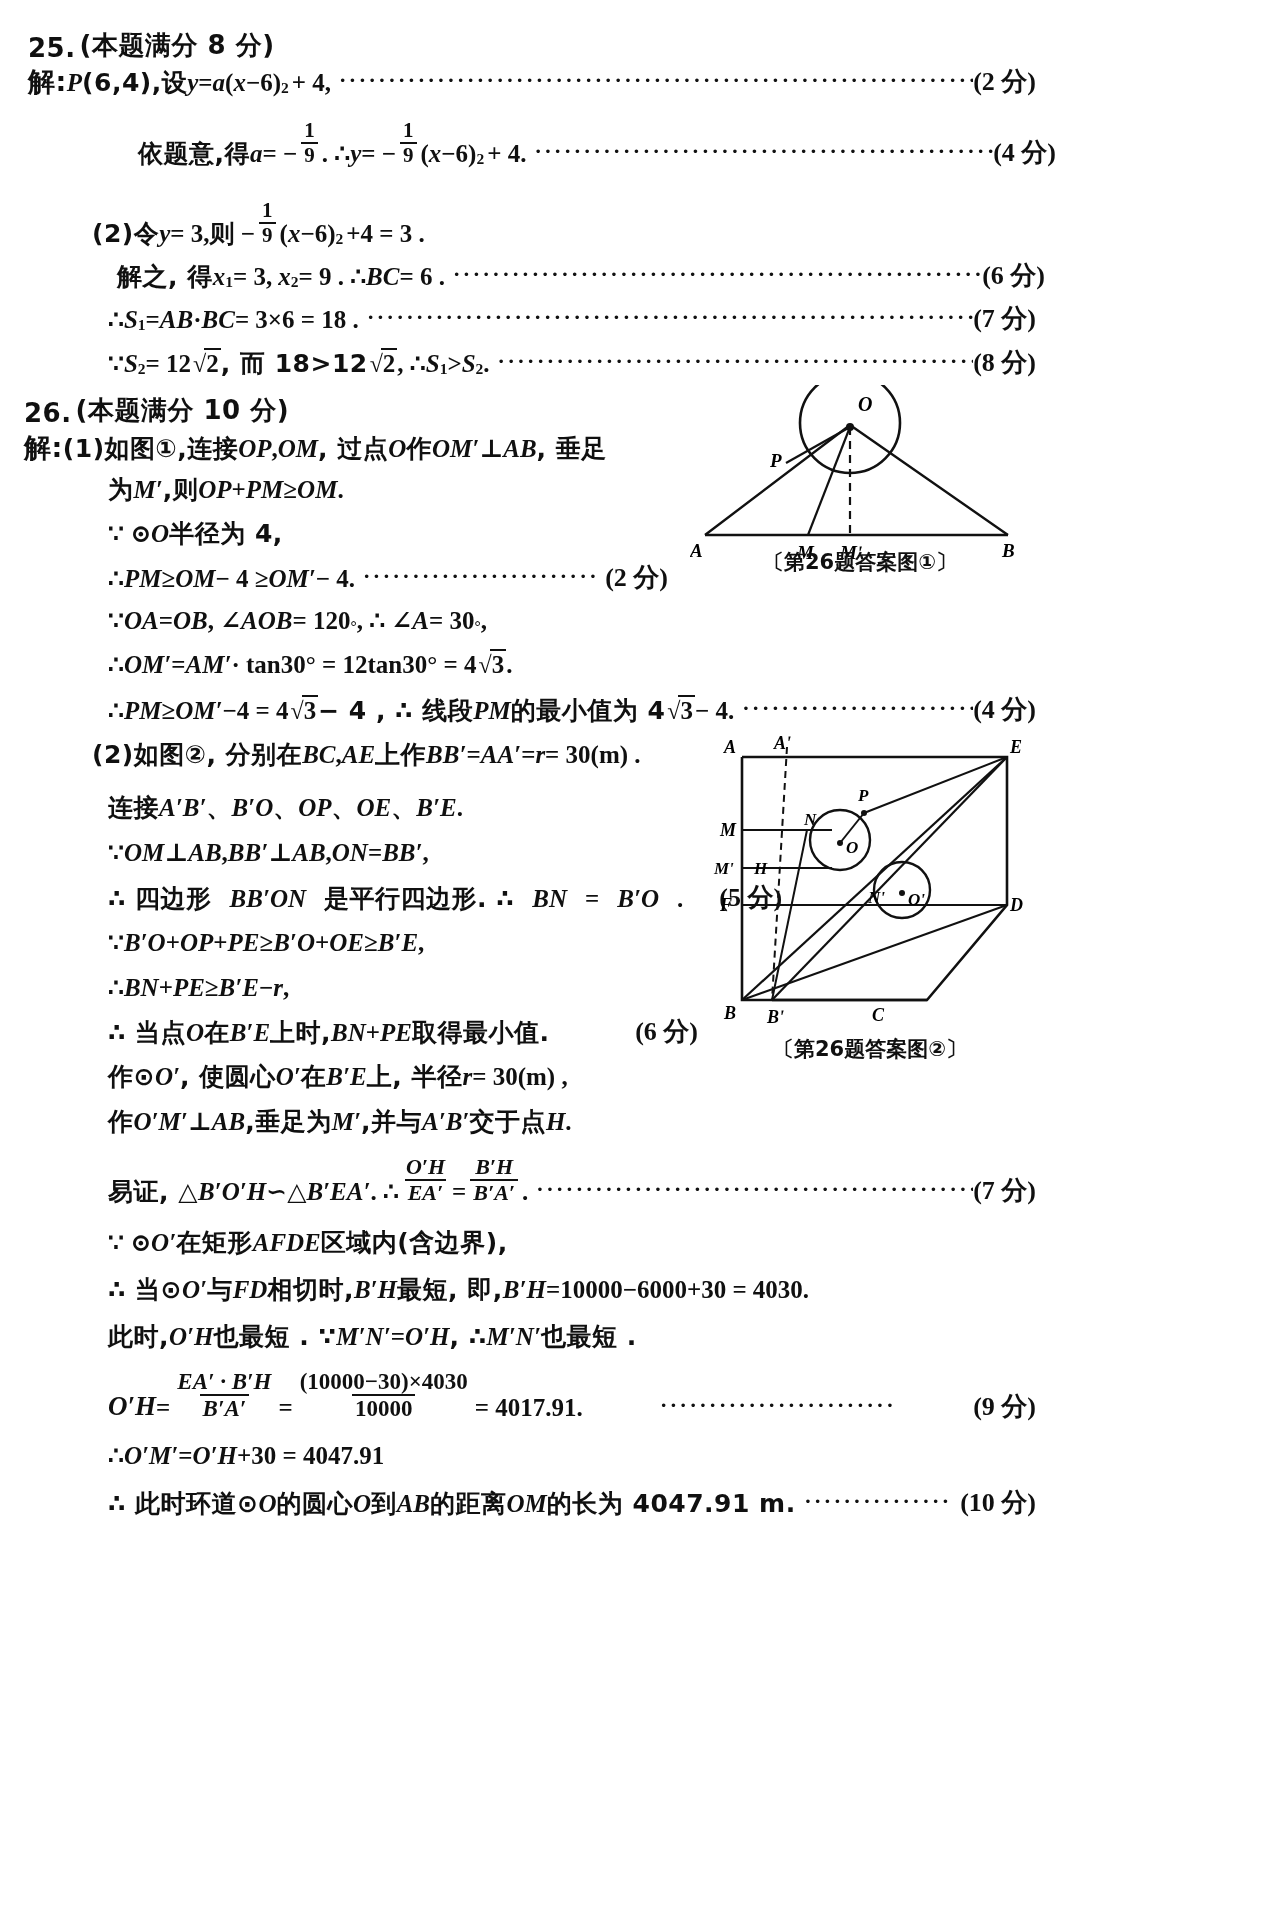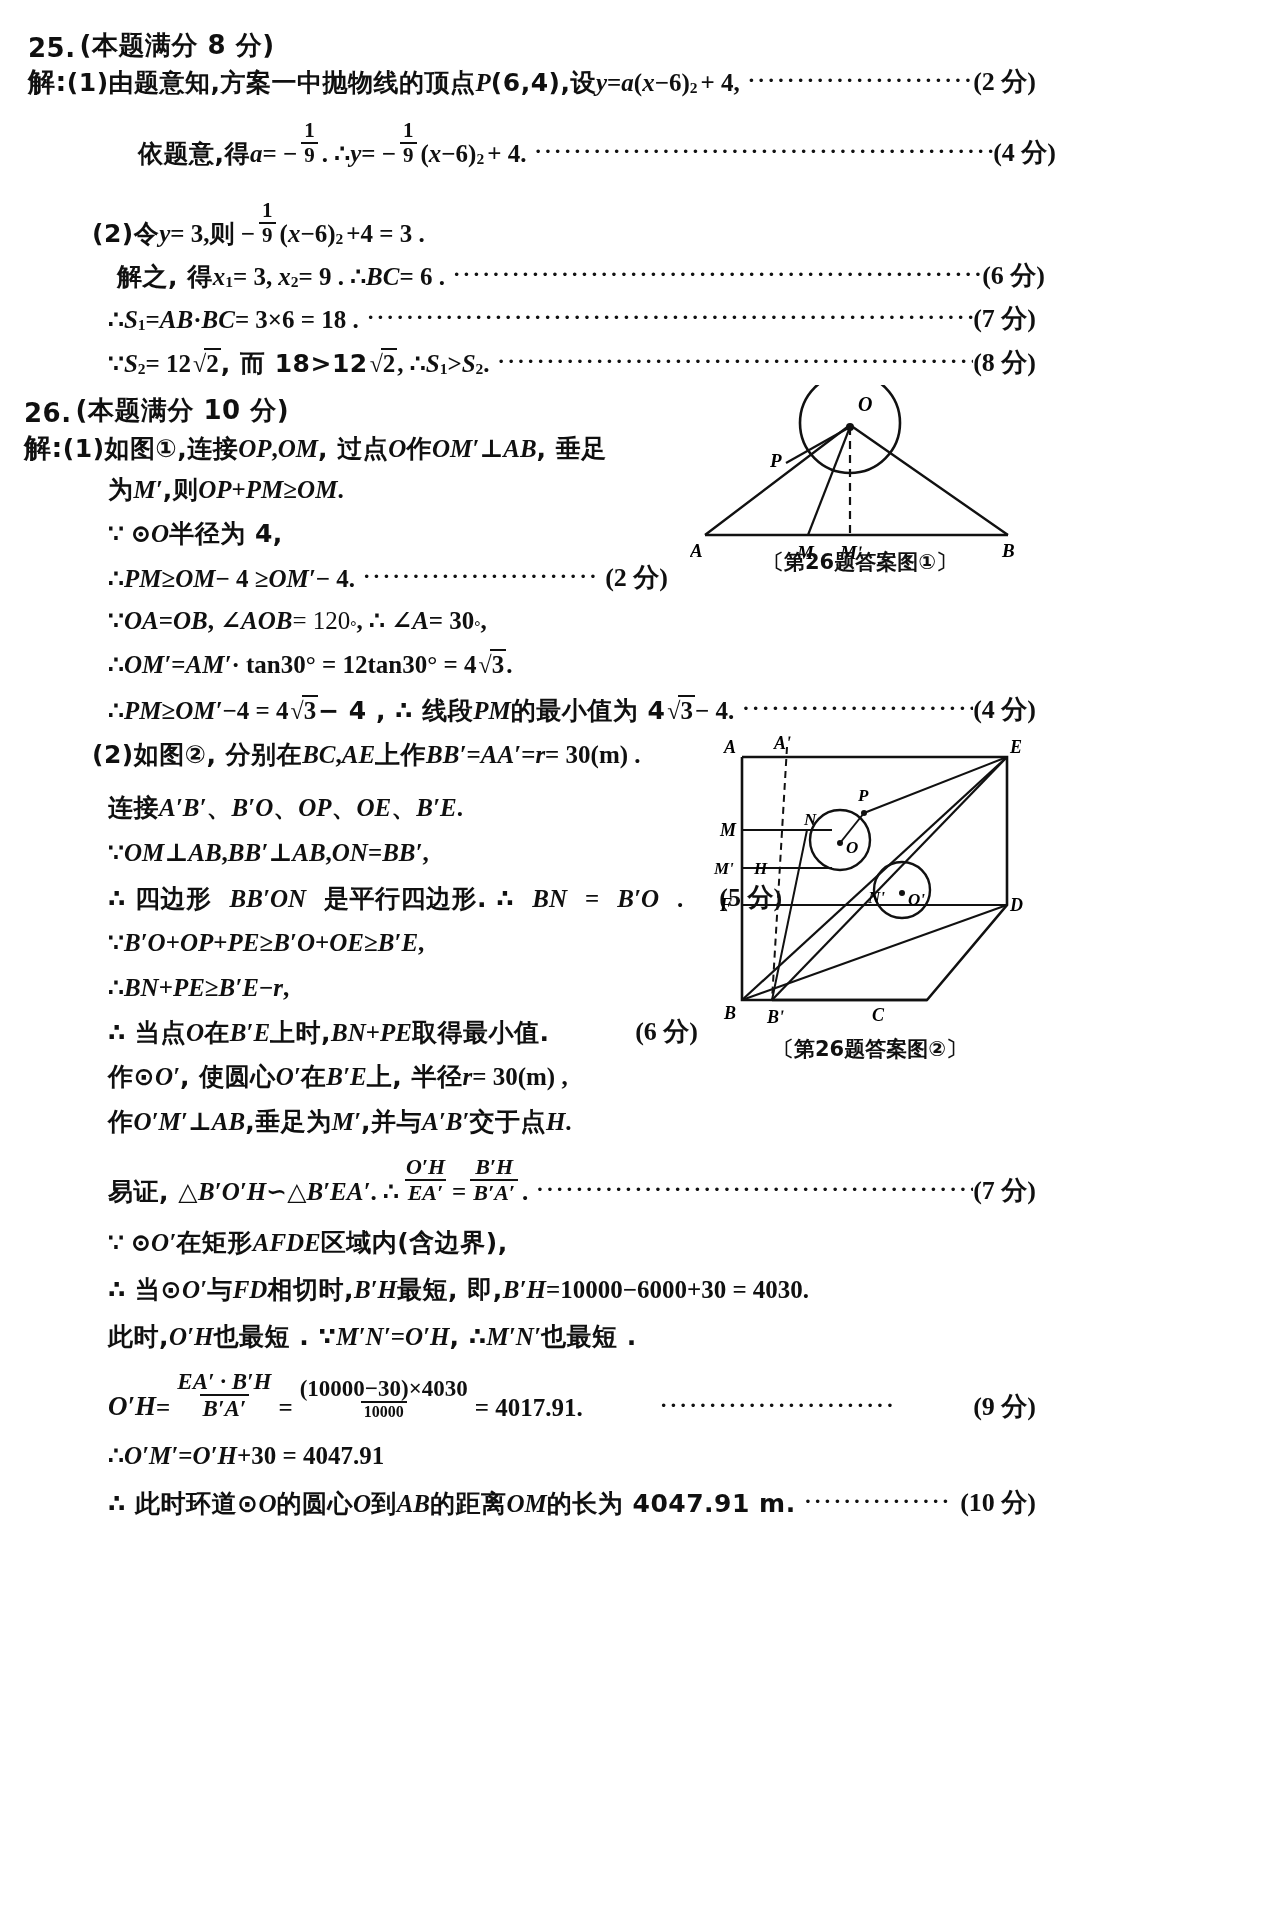--- a/index.html
+++ b/index.html
@@ -67,21 +67,20 @@
 
 <div class="page">
 
   <div class="row hd" style="position:absolute;left:28px;top:28px;">
     <span class="cn">25.</span>
     <span class="cn" style="margin-left:4px;">(本题满分 8 分)</span>
   </div>
 
   <div style="position:absolute;left:28px;top:68px;width:1008px;" class="row body-line">
     <span class="cn" style="font-size:27px;">解:</span>
-    <span class="cn">(1)由题意知,方案一中抛物线的顶点 </span>
     <span class="it">P</span>
     <span class="cn">(6,4),设 </span>
     <span class="it">y</span>
     <span class="txt" style="font-weight:700"> = </span>
     <span class="it">a</span>
     <span class="txt" style="font-weight:700">(</span>
     <span class="it">x</span>
     <span class="txt" style="font-weight:700">−6)</span>
     <sup style="font-weight:700">2</sup>
     <span class="txt" style="font-weight:700;margin-left:3px;">+ 4,</span>
@@ -224,21 +223,21 @@
     <span class="score">(2 分)</span>
   </div>
 
   <div style="position:absolute;left:108px;top:608px;" class="row body-line">
     <span class="txt" style="font-weight:700">∵ </span>
     <span class="it">OA</span>
     <span class="txt" style="font-weight:700"> = </span>
     <span class="it">OB</span>
     <span class="txt" style="font-weight:700">, ∠</span>
     <span class="it">AOB</span>
-    <span class="txt" style="font-weight:400"> = 120</span>
+    <span class="txt" style="font-weight:700"> = 120</span>
     <sup style="font-weight:700">°</sup>
     <span class="txt" style="font-weight:700">, ∴ ∠</span>
     <span class="it">A</span>
     <span class="txt" style="font-weight:700"> = 30</span>
     <sup style="font-weight:700">°</sup>
     <span class="txt" style="font-weight:700">,</span>
   </div>
 
   <div style="position:absolute;left:108px;top:652px;" class="row body-line">
     <span class="txt" style="font-weight:700">∴ </span>
@@ -445,21 +444,21 @@
   <div style="position:absolute;left:108px;top:1370px;width:928px;" class="row body-line">
     <span class="it" style="font-size:27px;">O′H</span>
     <span class="txt" style="font-weight:700"> = </span>
     <span class="frac">
       <span class="num it" style="font-size:23px;">EA′ · B′H</span>
       <span class="den it" style="font-size:23px;">B′A′</span>
     </span>
     <span class="txt" style="font-weight:700"> = </span>
     <span class="frac">
       <span class="num" style="font-size:23px;font-weight:700;">(10000−30)×4030</span>
-      <span class="den" style="font-size:16px;font-weight:700;">10000</span>
+      <span class="den" style="font-size:23px;font-weight:700;">10000</span>
     </span>
     <span class="txt" style="font-weight:700"> = 4017.91.</span>
     <span class="dots" style="flex:1 1 auto;text-align:center;">························</span>
     <span class="score">(9 分)</span>
   </div>
 
   <div style="position:absolute;left:108px;top:1443px;" class="row body-line">
     <span class="txt" style="font-weight:700">∴ </span>
     <span class="it">O′M′</span>
     <span class="txt" style="font-weight:700"> = </span>

